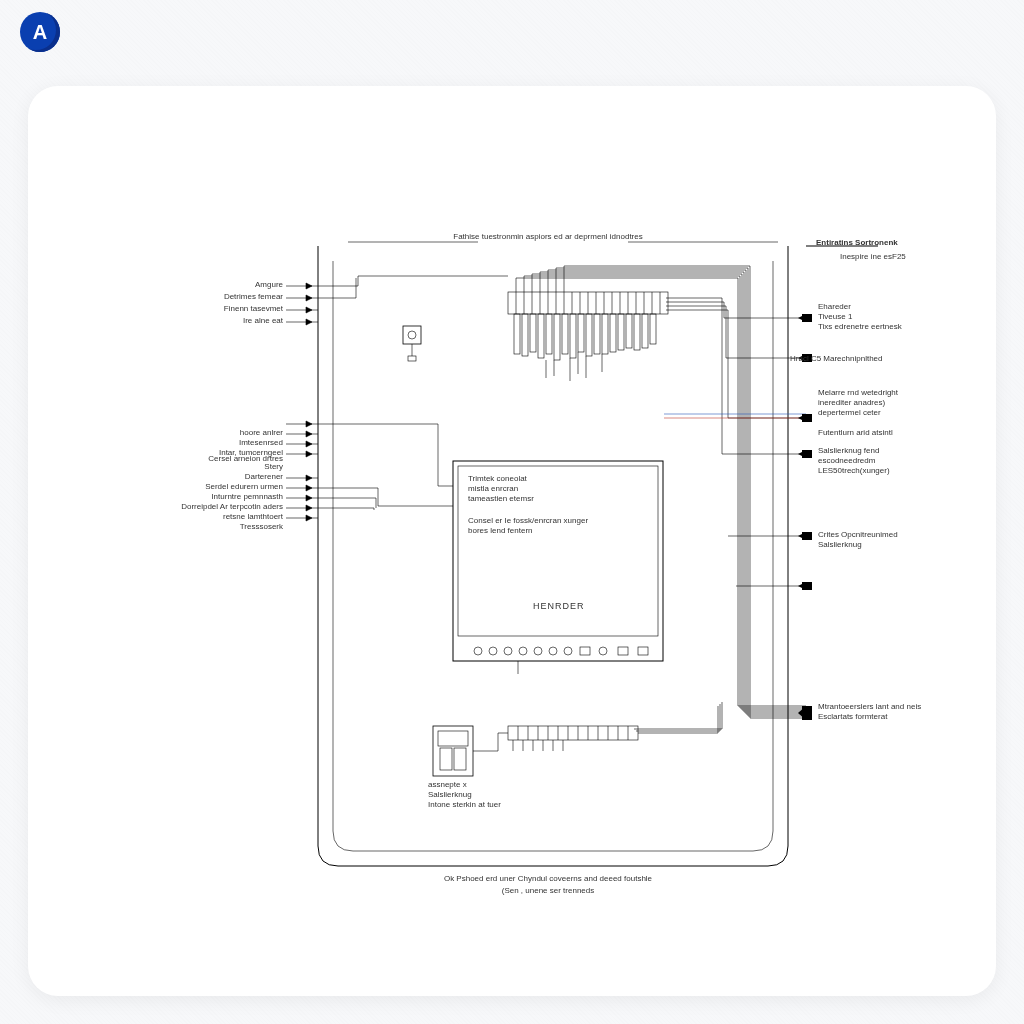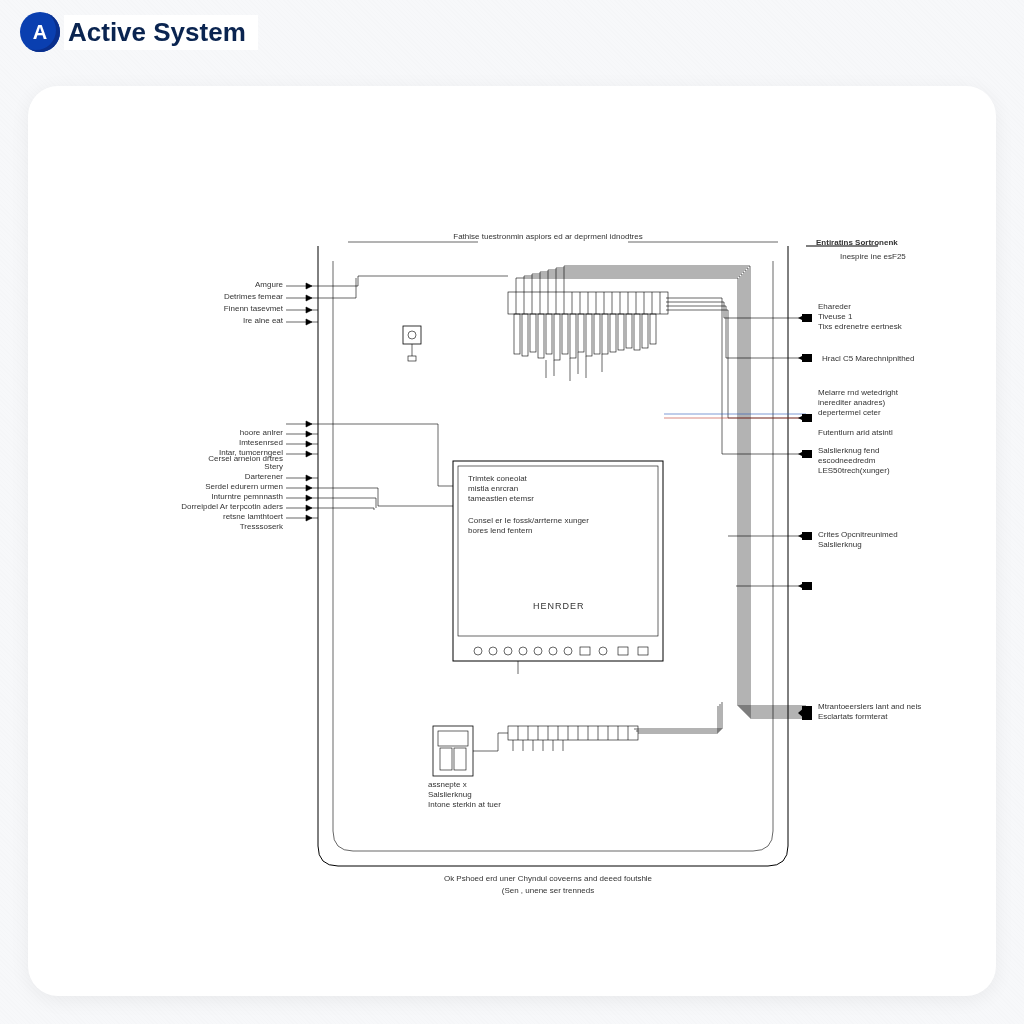--- a/index.html
+++ b/index.html
@@ -76,21 +76,20 @@
     line-height: 1.3;
   }
 </style>
 </head>
 <body>
 
 <div class="header">
   <div class="logo">
     <span>A</span>
   </div>
-  <div class="header-title">Active System</div>
 </div>
 
 <div class="panel">
   <div class="diagram">
 
     
     <svg viewBox="0 0 700 720">
 
       <path d="M 140 40 L 140 640 Q 140 660 160 660 L 590 660 Q 610 660 610 640 L 610 40" fill="none" stroke="#000" stroke-width="1"></path>
       <path d="M 155 55 L 155 625 Q 155 645 175 645 L 575 645 Q 595 645 595 625 L 595 55" fill="none" stroke="#000" stroke-width="0.6"></path>
@@ -308,21 +307,21 @@
     <div class="lbl right-align" style="top:316px;left:-30px;width:135px;">Tresssoserk</div>
 
     
     <div class="lbl bold" style="top:32px;left:638px;">Entiratins Sortronenk</div>
     <div class="lbl" style="top:46px;left:638px;margin-left:24px;">Inespire ine esF25</div>
 
     <div class="lbl" style="top:96px;left:640px;">Ehareder</div>
     <div class="lbl" style="top:106px;left:640px;">Tiveuse 1</div>
     <div class="lbl" style="top:116px;left:640px;">Tixs edrenetre eertnesk</div>
 
-    <div class="lbl" style="top:148px;left:644px;">Hracl C5 Marechnipnlthed</div>
+    <div class="lbl" style="top:148px;left:612px;">Hracl C5 Marechnipnlthed</div>
 
     <div class="lbl" style="top:182px;left:640px;">Melarre rnd wetedright</div>
     <div class="lbl" style="top:192px;left:640px;">inerediter anadres)</div>
     <div class="lbl" style="top:202px;left:640px;">depertermel ceter</div>
 
     <div class="lbl" style="top:222px;left:640px;">Futentlurn arid atsintl</div>
 
     <div class="lbl" style="top:240px;left:640px;">Salslierknug fend</div>
     <div class="lbl" style="top:250px;left:640px;">escodneedredm</div>
     <div class="lbl" style="top:260px;left:640px;">LES50trech(xunger)</div>
@@ -330,21 +329,21 @@
     <div class="lbl" style="top:324px;left:640px;">Crites Opcnitreunimed</div>
     <div class="lbl" style="top:334px;left:640px;">Salslierknug</div>
 
     <div class="lbl" style="top:496px;left:640px;">Mtrantoeerslers lant and neis</div>
     <div class="lbl" style="top:506px;left:640px;">Esclartats formterat</div>
 
     
     <div class="lbl" style="top:268px;left:290px;">Trimtek coneolat</div>
     <div class="lbl" style="top:278px;left:290px;">mistla enrcran</div>
     <div class="lbl" style="top:288px;left:290px;">tameastien etemsr</div>
-    <div class="lbl" style="top:310px;left:290px;">Consel er Ie fossk/arrterne xunger</div>
+    <div class="lbl" style="top:310px;left:290px;">Consel er Ie fossk/enrcran xunger</div>
     <div class="lbl" style="top:320px;left:290px;">bores lend fentern</div>
     <div class="lbl" style="top:395px;left:355px;font-size:9px;letter-spacing:1px;">HENRDER</div>
 
     
     <div class="lbl" style="top:574px;left:250px;">assnepte x</div>
     <div class="lbl" style="top:584px;left:250px;">Salslierknug</div>
     <div class="lbl" style="top:594px;left:250px;">Intone sterkin at tuer</div>
 
     
     <div class="center-label" style="top:668px;left:180px;width:380px;">Ok Pshoed erd uner Chyndul coveerns and deeed foutshle</div>

